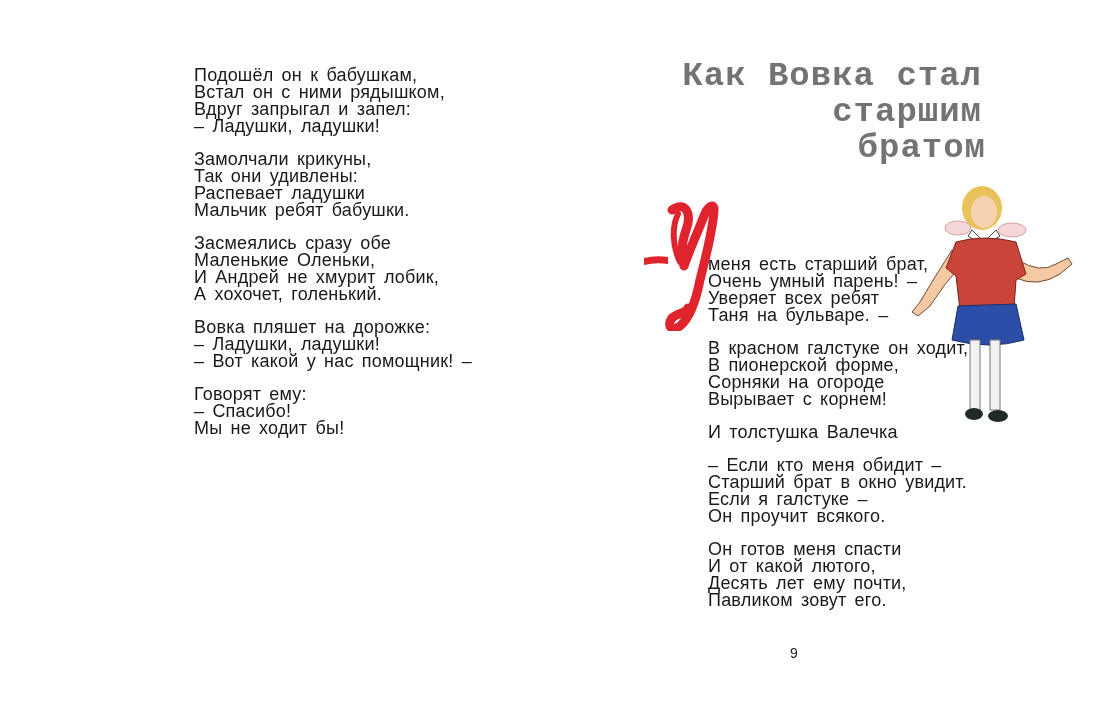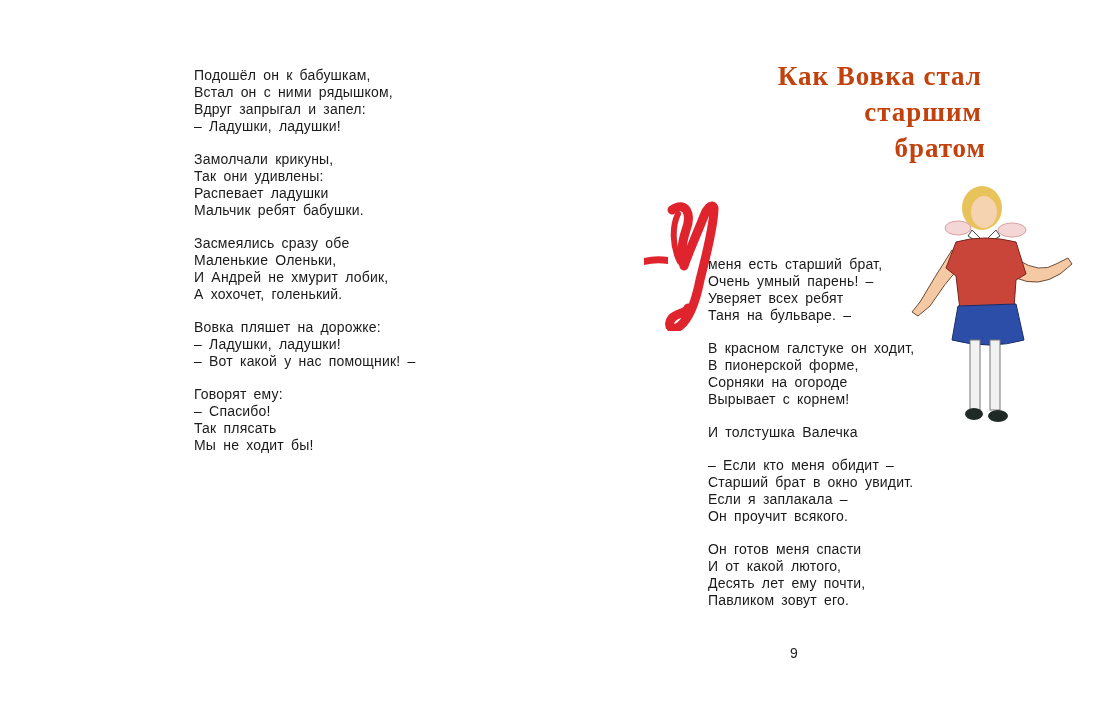--- a/index.html
+++ b/index.html
@@ -4,30 +4,30 @@
   <style>
     html, body { margin: 0; padding: 0; }
     body {
       width: 1100px; height: 719px; background: #ffffff; position: relative; overflow: hidden;
       font-family: "Liberation Sans", sans-serif; color: #1a1a1a;
     }
     .page { position: absolute; top: 0; height: 719px; }
     .page-left { left: 0; width: 550px; }
     .page-right { left: 550px; width: 550px; }
 
-    .poem { position: absolute; font-size: 14px; line-height: 17px; word-spacing: 3px; letter-spacing: 0.2px; }
+    .poem { position: absolute; font-size: 18px; line-height: 17px; word-spacing: 3px; letter-spacing: 0.2px; }
     .stanza { margin: 0 0 16px 0; }
     .line { display: block; white-space: nowrap; height: 17px; }
 
     .left-poem { left: 194px; top: 67px; }
 
     .title {
       position: absolute; right: 118px; top: 58px; text-align: right;
-      font-family: Liberation Serif, serif; font-weight: bold; font-size: 27px; line-height: 36px;
-      color: #c2410c; letter-spacing: 1px;
+      font-family: Liberation Mono, monospace; font-weight: bold; font-size: 34px; line-height: 36px;
+      color: #737373; letter-spacing: 1px;
     }
     .title .tl { display: block; white-space: nowrap; }
     .title .tl1 { margin-right: 0px; }
     .title .tl2 { }
     .title .tl3 { margin-right: -4px; }
 
     .dropcap { position: absolute; left: 92px; top: 196px; width: 80px; height: 135px; }
 
     .right-poem { left: 158px; top: 256px; }
 
@@ -59,21 +59,20 @@
       <span class="line">А хохочет, голенький.</span>
     </div>
     <div class="stanza">
       <span class="line">Вовка пляшет на дорожке:</span>
       <span class="line">– Ладушки, ладушки!</span>
       <span class="line">– Вот какой у нас помощник! –</span>
     </div>
     <div class="stanza">
       <span class="line">Говорят ему:</span>
       <span class="line">– Спасибо!</span>
-      <span class="line">Так плясать</span>
       <span class="line">Мы не ходит бы!</span>
     </div>
   </div>
 </div>
 
 <div class="page page-right">
   <h1 class="title" style="margin:0;">
     <span class="tl tl1">Как Вовка стал</span>
     <span class="tl tl2">старшим</span>
     <span class="tl tl3">братом</span>
@@ -99,21 +98,21 @@
       <span class="line">В пионерской форме,</span>
       <span class="line">Сорняки на огороде</span>
       <span class="line">Вырывает с корнем!</span>
     </div>
     <div class="stanza">
       <span class="line">И толстушка Валечка</span>
     </div>
     <div class="stanza">
       <span class="line">– Если кто меня обидит –</span>
       <span class="line">Старший брат в окно увидит.</span>
-      <span class="line">Если я заплакала –</span>
+      <span class="line">Если я галстуке –</span>
       <span class="line">Он проучит всякого.</span>
     </div>
     <div class="stanza">
       <span class="line">Он готов меня спасти</span>
       <span class="line">И от какой лютого,</span>
       <span class="line">Десять лет ему почти,</span>
       <span class="line">Павликом зовут его.</span>
     </div>
   </div>
 

